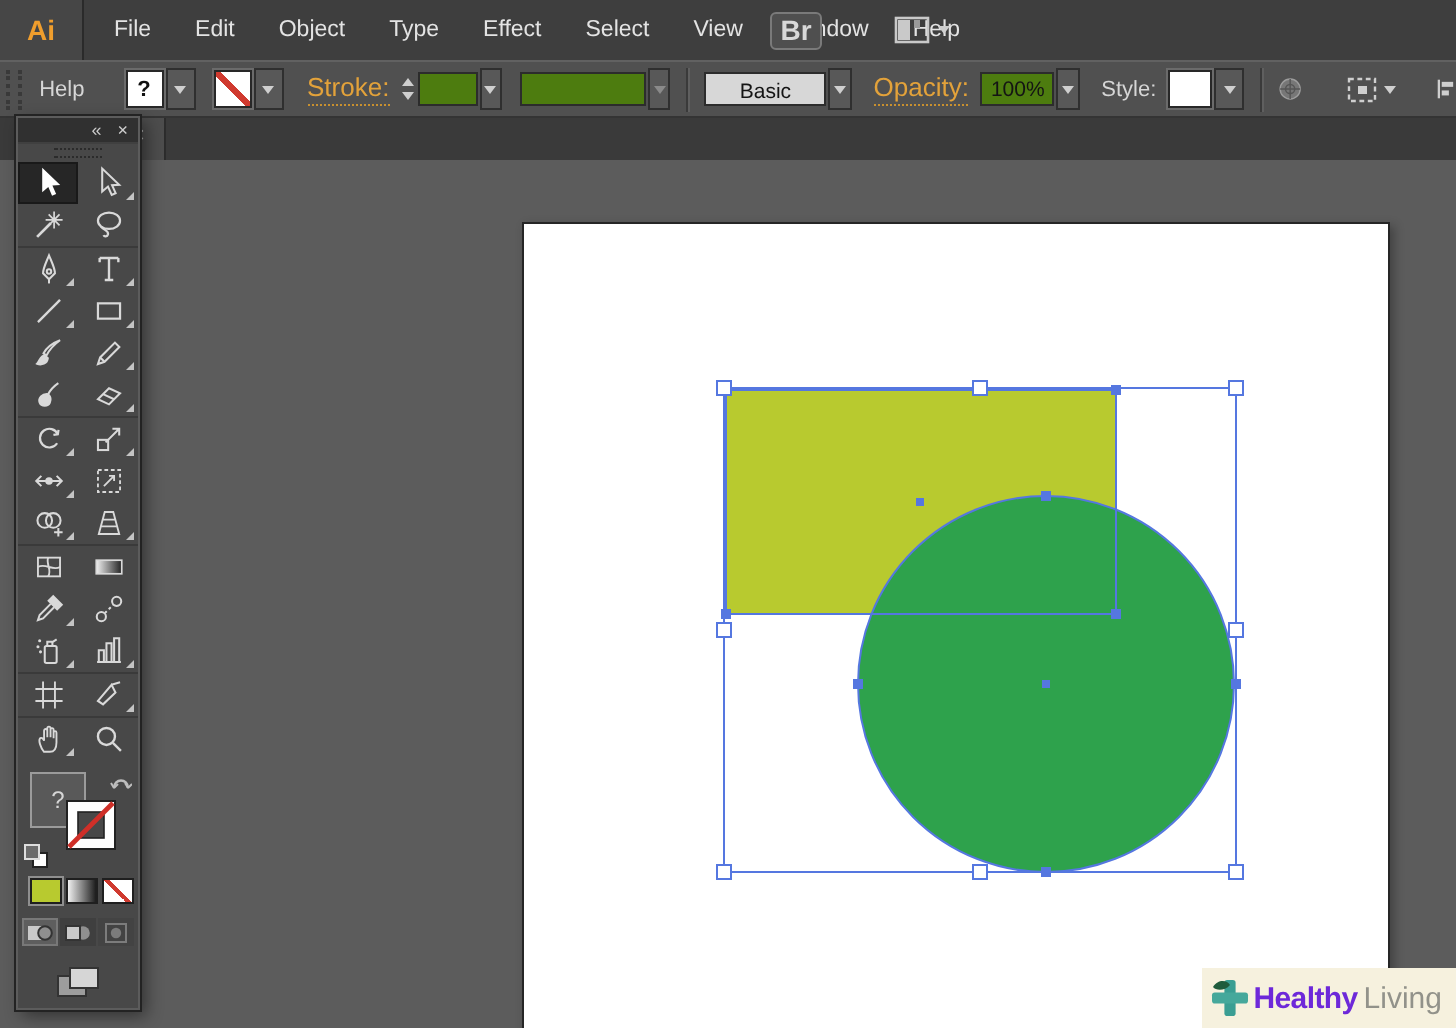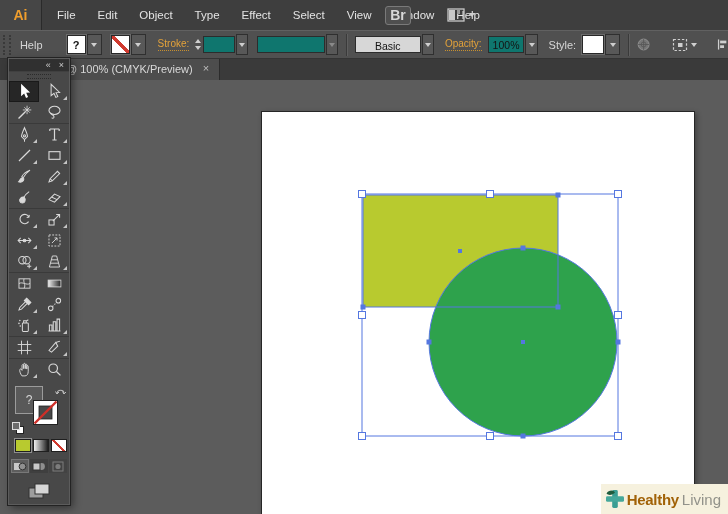--- a/index.html
+++ b/index.html
@@ -17,58 +17,58 @@
           border:1px solid #7a7a7a;border-radius:3px;color:#d8d8d8;font-size:14px;font-weight:bold;
           text-align:center;line-height:16px;}
   .ws{position:absolute;left:447px;top:8px;display:flex;align-items:center;gap:4px;}
 
   
   .controlbar{position:absolute;top:30px;left:0;right:0;height:27px;background:#505050;
               border-top:1px solid #616161;border-bottom:1px solid #343434;display:flex;
               align-items:center;z-index:10;padding-left:3px;}
   .cb-grip{width:5px;height:20px;border-left:2px dotted #393939;border-right:2px dotted #393939;margin-right:9px;}
   .cb-label{font-size:11px;color:#d6d6d6;}
-  .lbl-link{font-size:10px;color:#e3a23a;border-bottom:1px dotted #c8902f;padding-bottom:1px;}
+  .lbl-link{font-size:13px;color:#e3a23a;border-bottom:1px dotted #c8902f;padding-bottom:1px;}
   .combo{display:flex;align-items:center;}
   .sw{width:17px;height:17px;background:#fff;border:1px solid #282828;box-shadow:0 0 0 1px #6b6b6b;
       display:flex;align-items:center;justify-content:center;font-size:11px;font-weight:bold;color:#111;}
   .sw-none-bg{background:linear-gradient(45deg,#fff 44%,#d03a2f 44%,#d03a2f 56%,#fff 56%);}
   .dd{width:13px;height:19px;background:#585858;border:1px solid #2f2f2f;margin-left:1px;
       display:flex;align-items:center;justify-content:center;}
   .caret{width:0;height:0;border-left:3.5px solid transparent;border-right:3.5px solid transparent;
          border-top:4px solid #cfcfcf;}
   .caret.dim{border-top-color:#8a8a8a;}
   .stepper{display:flex;flex-direction:column;gap:3px;margin-right:2px;}
   .stepper i{width:0;height:0;border-left:3.5px solid transparent;border-right:3.5px solid transparent;display:block;}
   .stepper .up{border-bottom:4px solid #cfcfcf;}
   .stepper .down{border-top:4px solid #cfcfcf;}
   .field{height:17px;border:1px solid #2c2c2c;box-sizing:border-box;display:flex;align-items:center;
          font-size:10.5px;color:#141414;padding:0 4px;}
-  .f-gray{background:#0f766e;}
+  .f-gray{background:#4d7c0f;}
   .f-lite{background:#d7d7d7;flex-direction:column;}
   .vsep{width:1px;height:22px;background:#3a3a3a;box-shadow:1px 0 0 #5f5f5f;margin:0 8px;}
   .basic-line{flex:1;height:2px;background:#141414;margin-right:5px;}
 
   
   .tabstrip{position:absolute;top:57px;left:0;right:0;height:23px;background:#3a3a3a;z-index:9;}
   .doc-tab{position:absolute;left:56px;top:0;height:23px;background:#4d4d4d;
            border-right:1px solid #2c2c2c;display:flex;align-items:center;padding:0 10px;gap:10px;}
   .tab-title{font-size:11px;color:#d8d8d8;white-space:nowrap;}
   .tab-close{font-size:11px;color:#bdbdbd;line-height:1;}
 
   
   .stage{position:absolute;top:80px;left:0;right:0;bottom:0;background:#5c5c5c;z-index:1;}
   .artboard{position:absolute;left:261px;top:31px;width:432px;height:410px;background:#fff;
             border:1px solid #262626;box-shadow:2px 2px 5px rgba(0,0,0,.3);}
   .artwork{position:absolute;left:0;top:0;pointer-events:none;}
 
   
   .watermark{position:absolute;right:0;bottom:0;height:30px;background:#f6f1de;display:flex;
              align-items:center;padding:0 7px 0 2px;z-index:6;}
-  .wm-bold{font-weight:bold;font-size:15px;color:#a16207;letter-spacing:-.3px;}
+  .wm-bold{font-weight:bold;font-size:15px;color:#6d28d9;letter-spacing:-.3px;}
   .wm-light{font-size:15px;color:#92928a;margin-left:3px;}
 
   
   .panel{position:absolute;left:8px;top:58px;width:62px;height:447px;background:#484848;
          border:1px solid #5c5c5c;box-shadow:0 0 0 1px #232323,3px 3px 8px rgba(0,0,0,.45);
          z-index:20;box-sizing:border-box;}
   .p-head{height:12px;background:#303030;display:flex;justify-content:flex-end;align-items:center;
           gap:8px;padding:0 5px;border-bottom:1px solid #404040;}
   .p-head span{font-size:9px;color:#cdcdcd;line-height:10px;}
   .p-grip{height:9px;display:flex;align-items:center;justify-content:center;}
@@ -342,21 +342,20 @@
     </div>
     <svg width="14" height="15" viewBox="0 0 14 15" style="margin-left:20px">
       <path d="M2 1 V14" stroke="#cfcfcf" stroke-width="1.6"></path>
       <rect x="4" y="2.5" width="8" height="3.5" fill="#cfcfcf"></rect>
       <rect x="4" y="8.5" width="5" height="3.5" fill="#cfcfcf"></rect>
     </svg>
   </div>
 
   <div class="tabstrip">
     <div class="doc-tab">
-      <span class="tab-title">@ 100% (CMYK/Preview)</span>
       <span class="tab-close">×</span>
     </div>
   </div>
 
   <aside class="panel">
     <div class="p-head">
       <span>«</span>
       <span>×</span>
     </div>
     <div class="p-grip">

